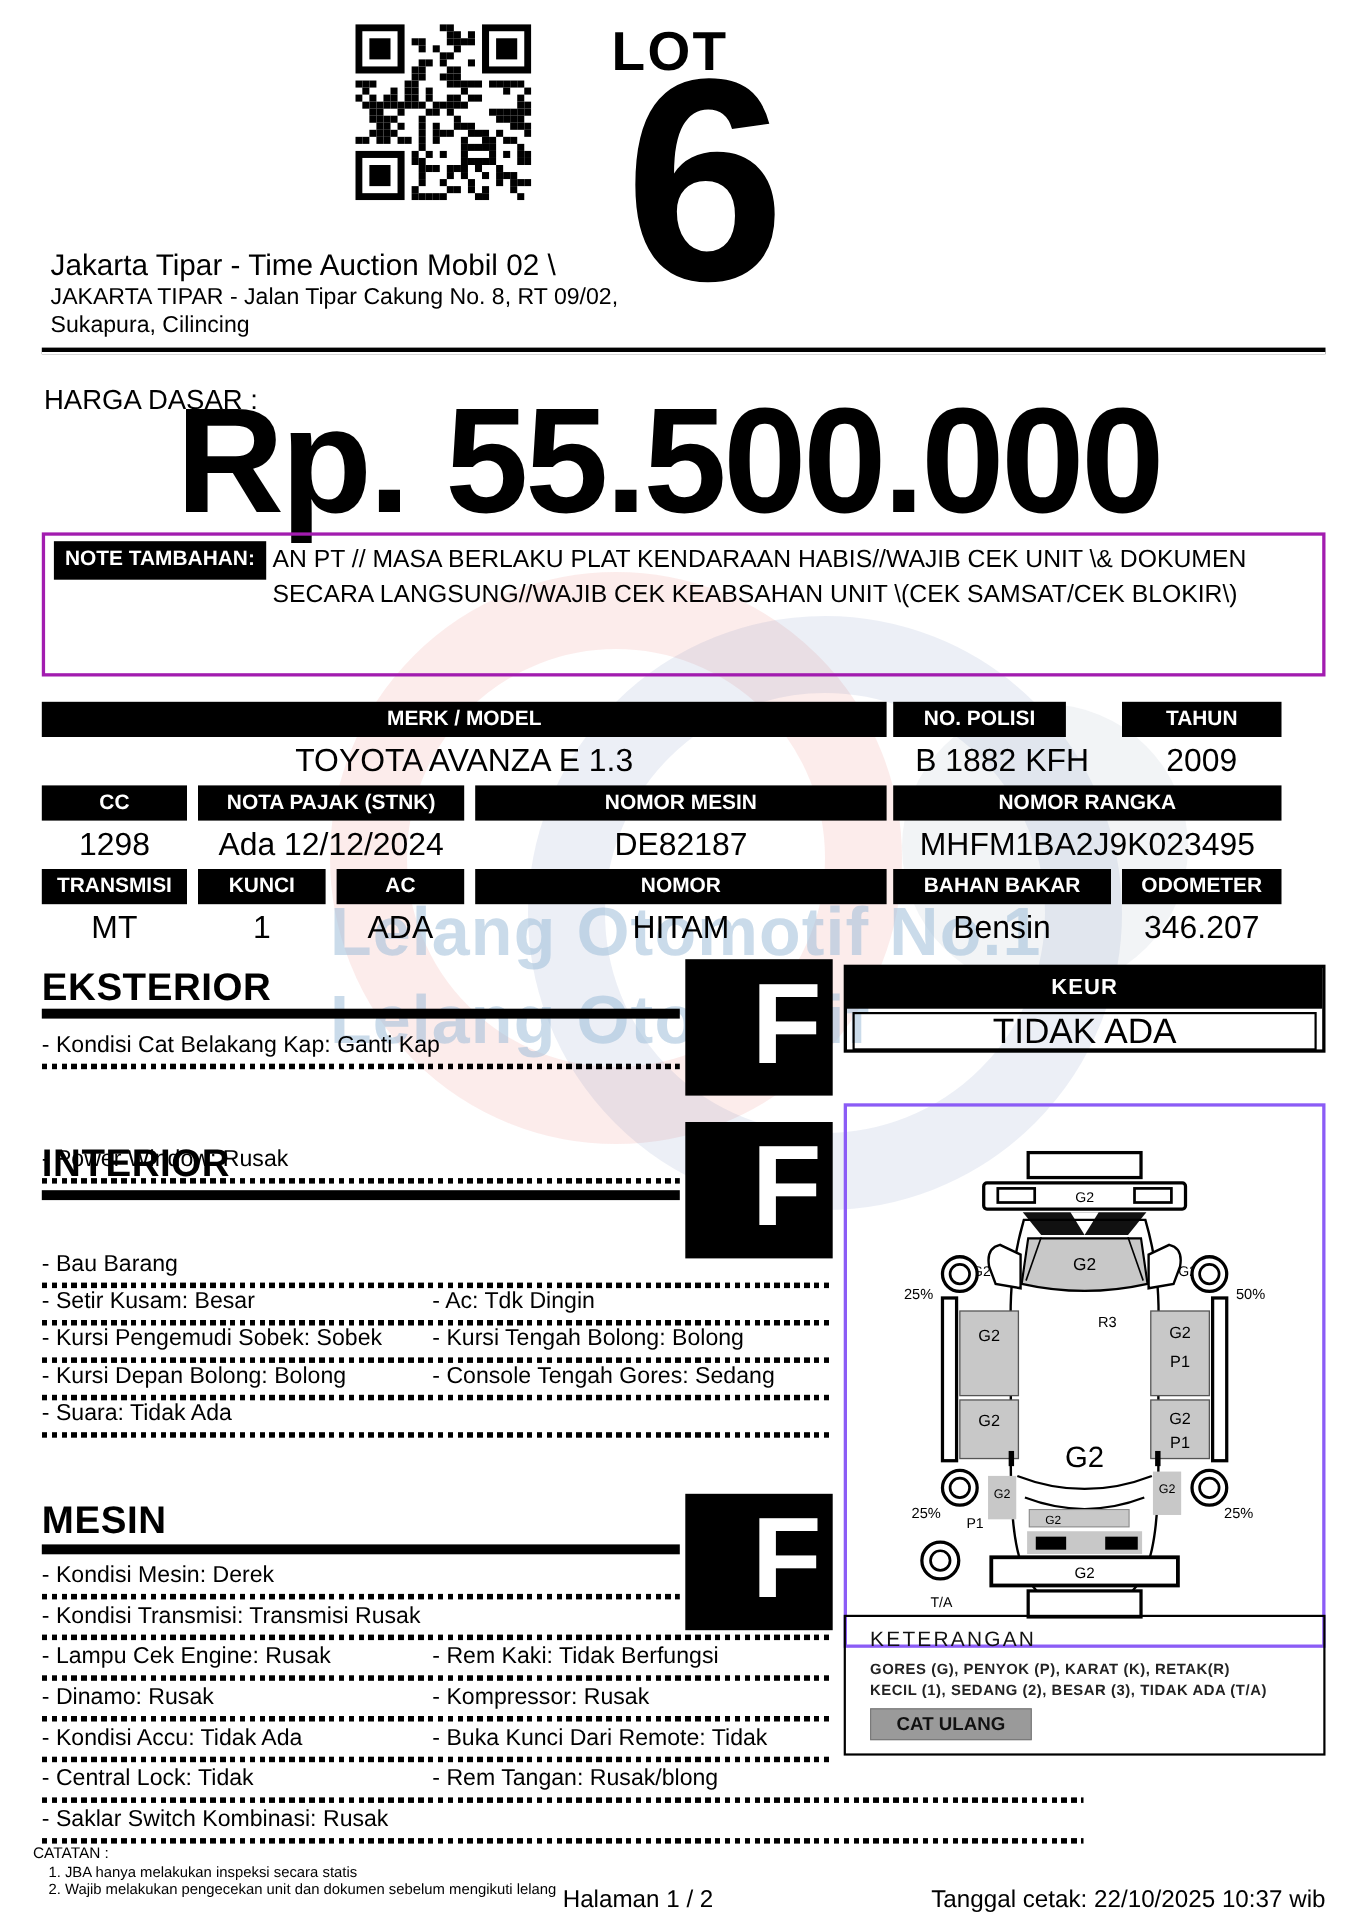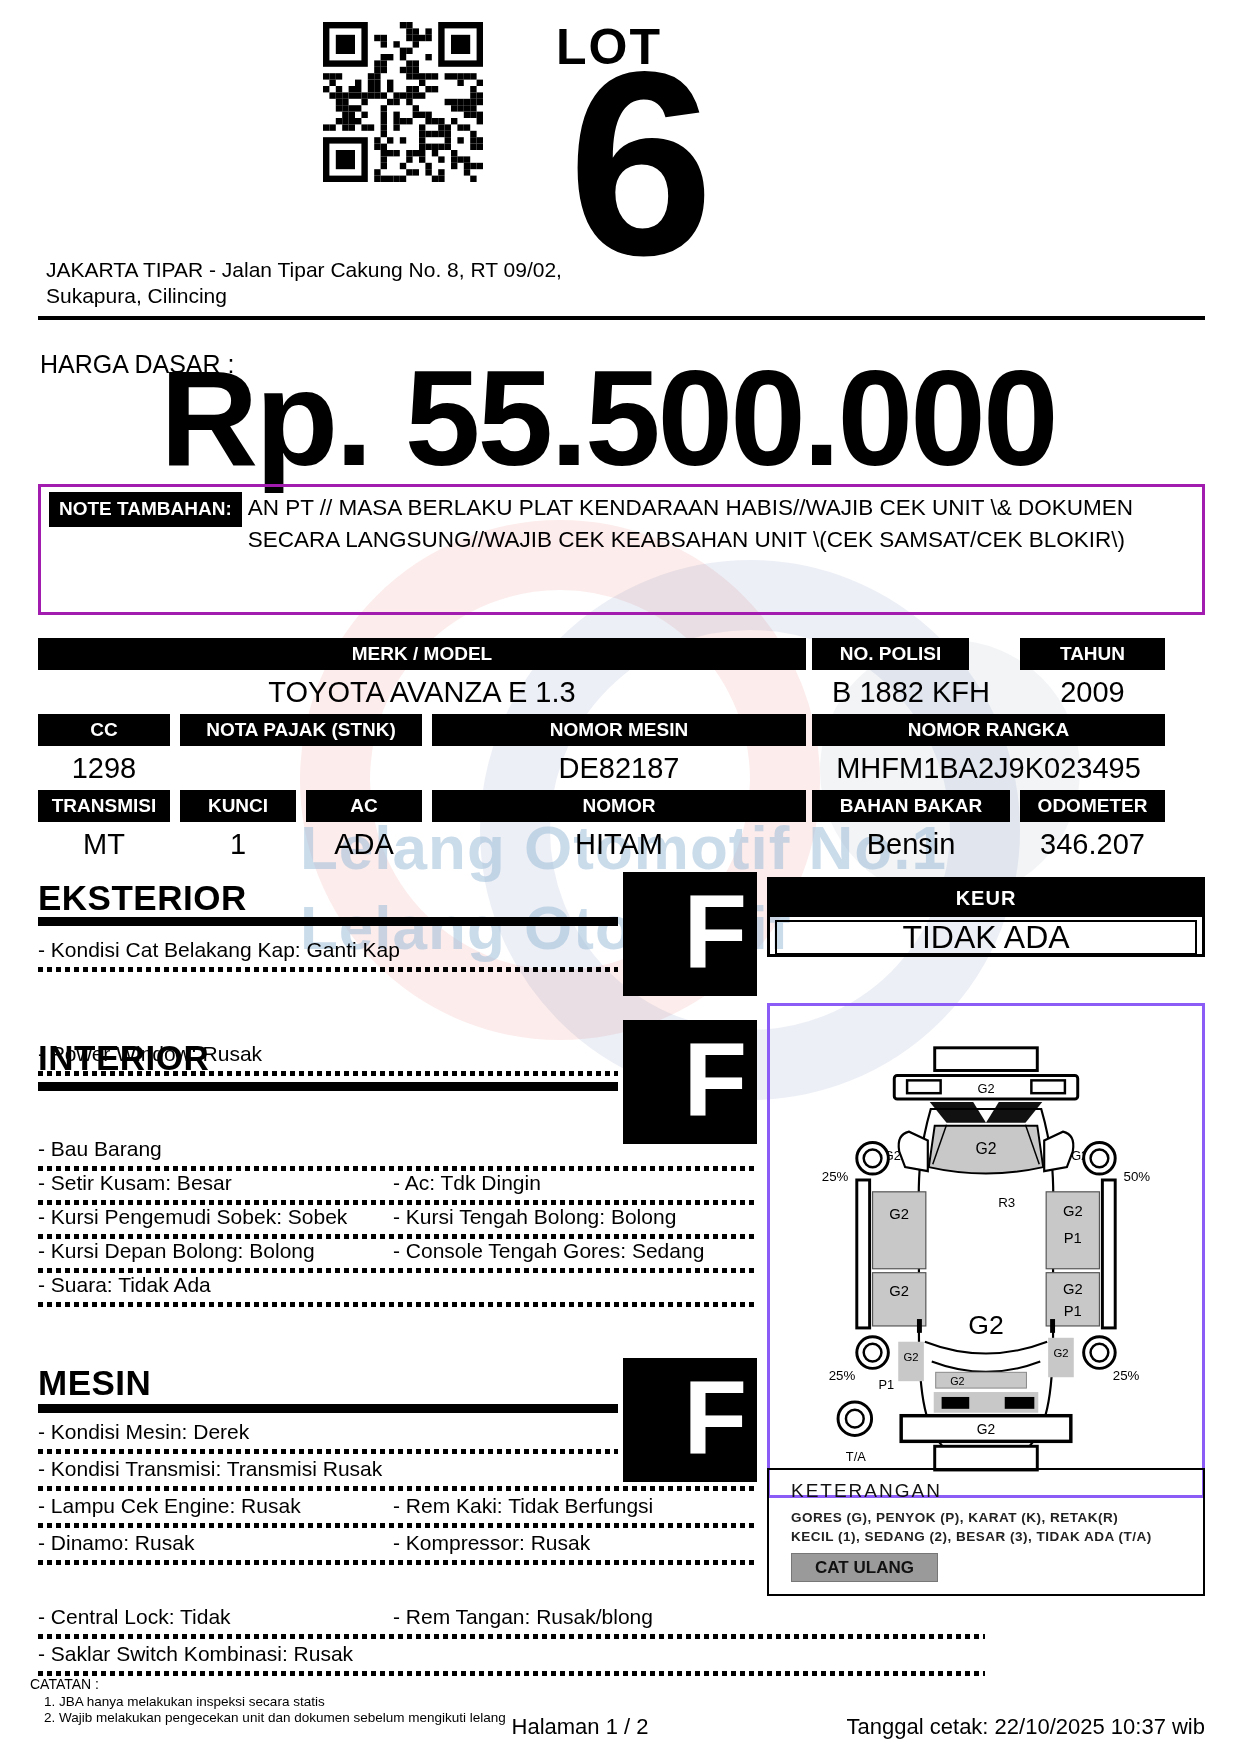--- a/index.html
+++ b/index.html
@@ -281,20 +281,21 @@
       <rect x="54" y="144" width="6" height="6" fill="#000"></rect>
       <rect x="60" y="144" width="6" height="6" fill="#000"></rect>
       <rect x="66" y="144" width="6" height="6" fill="#000"></rect>
       <rect x="72" y="144" width="6" height="6" fill="#000"></rect>
       <rect x="102" y="144" width="6" height="6" fill="#000"></rect>
       <rect x="108" y="144" width="6" height="6" fill="#000"></rect>
       <rect x="138" y="144" width="6" height="6" fill="#000"></rect>
     </svg>
   <div class="lot-label z">LOT</div>
   <div class="lot-number z">6</div>
+  <div class="venue-title z">Jakarta Tipar - Time Auction Mobil 02 \</div>
   <div class="venue-addr z" style="top:258px;">JAKARTA TIPAR - Jalan Tipar Cakung No. 8, RT 09/02,</div>
   <div class="venue-addr z" style="top:284px;">Sukapura, Cilincing</div>
   <div class="top-rule z"></div>
 
   <div class="price-label z">HARGA DASAR :</div>
   <div class="price-value z">Rp. 55.500.000</div>
 
   <div class="note-box z">
     <span class="note-label">NOTE TAMBAHAN:</span>
     <span>AN PT // MASA BERLAKU PLAT KENDARAAN HABIS//WAJIB CEK UNIT \&amp; DOKUMEN SECARA LANGSUNG//WAJIB CEK KEABSAHAN UNIT \(CEK SAMSAT/CEK BLOKIR\)</span>
@@ -305,20 +306,21 @@
   <div class="th z" style="left:1020px;top:638px;width:145px;">TAHUN</div>
   <div class="td z" style="left:38px;top:672px;width:768px;">TOYOTA AVANZA E 1.3</div>
   <div class="td z" style="left:812px;top:672px;width:198px;">B 1882 KFH</div>
   <div class="td z" style="left:1020px;top:672px;width:145px;">2009</div>
 
   <div class="th z" style="left:38px;top:714px;width:132px;">CC</div>
   <div class="th z" style="left:180px;top:714px;width:242px;">NOTA PAJAK (STNK)</div>
   <div class="th z" style="left:432px;top:714px;width:374px;">NOMOR MESIN</div>
   <div class="th z" style="left:812px;top:714px;width:353px;">NOMOR RANGKA</div>
   <div class="td z" style="left:38px;top:748px;width:132px;">1298</div>
+  <div class="td z" style="left:180px;top:748px;width:242px;">Ada 12/12/2024</div>
   <div class="td z" style="left:432px;top:748px;width:374px;">DE82187</div>
   <div class="td z" style="left:812px;top:748px;width:353px;">MHFM1BA2J9K023495</div>
 
   <div class="th z" style="left:38px;top:790px;width:132px;">TRANSMISI</div>
   <div class="th z" style="left:180px;top:790px;width:116px;">KUNCI</div>
   <div class="th z" style="left:306px;top:790px;width:116px;">AC</div>
   <div class="th z" style="left:432px;top:790px;width:374px;">NOMOR</div>
   <div class="th z" style="left:812px;top:790px;width:198px;">BAHAN BAKAR</div>
   <div class="th z" style="left:1020px;top:790px;width:145px;">ODOMETER</div>
   <div class="td z" style="left:38px;top:824px;width:132px;">MT</div>
@@ -381,20 +383,25 @@
   <div class="row z" style="top:1494px;">
     <span class="lt">- Lampu Cek Engine: Rusak</span>
     <span class="rt">- Rem Kaki: Tidak Berfungsi</span>
     <div class="dots mid"></div>
   </div>
   <div class="row z" style="top:1531px;">
     <span class="lt">- Dinamo: Rusak</span>
     <span class="rt">- Kompressor: Rusak</span>
     <div class="dots mid"></div>
   </div>
+  <div class="row z" style="top:1568px;">
+    <span class="lt">- Kondisi Accu: Tidak Ada</span>
+    <span class="rt">- Buka Kunci Dari Remote: Tidak</span>
+    <div class="dots mid"></div>
+  </div>
   <div class="row z" style="top:1605px;">
     <span class="lt">- Central Lock: Tidak</span>
     <span class="rt">- Rem Tangan: Rusak/blong</span>
     <div class="dots long"></div>
   </div>
   <div class="row z" style="top:1642px;">
     <span class="lt">- Saklar Switch Kombinasi: Rusak</span>
     <div class="dots long"></div>
   </div>
 

